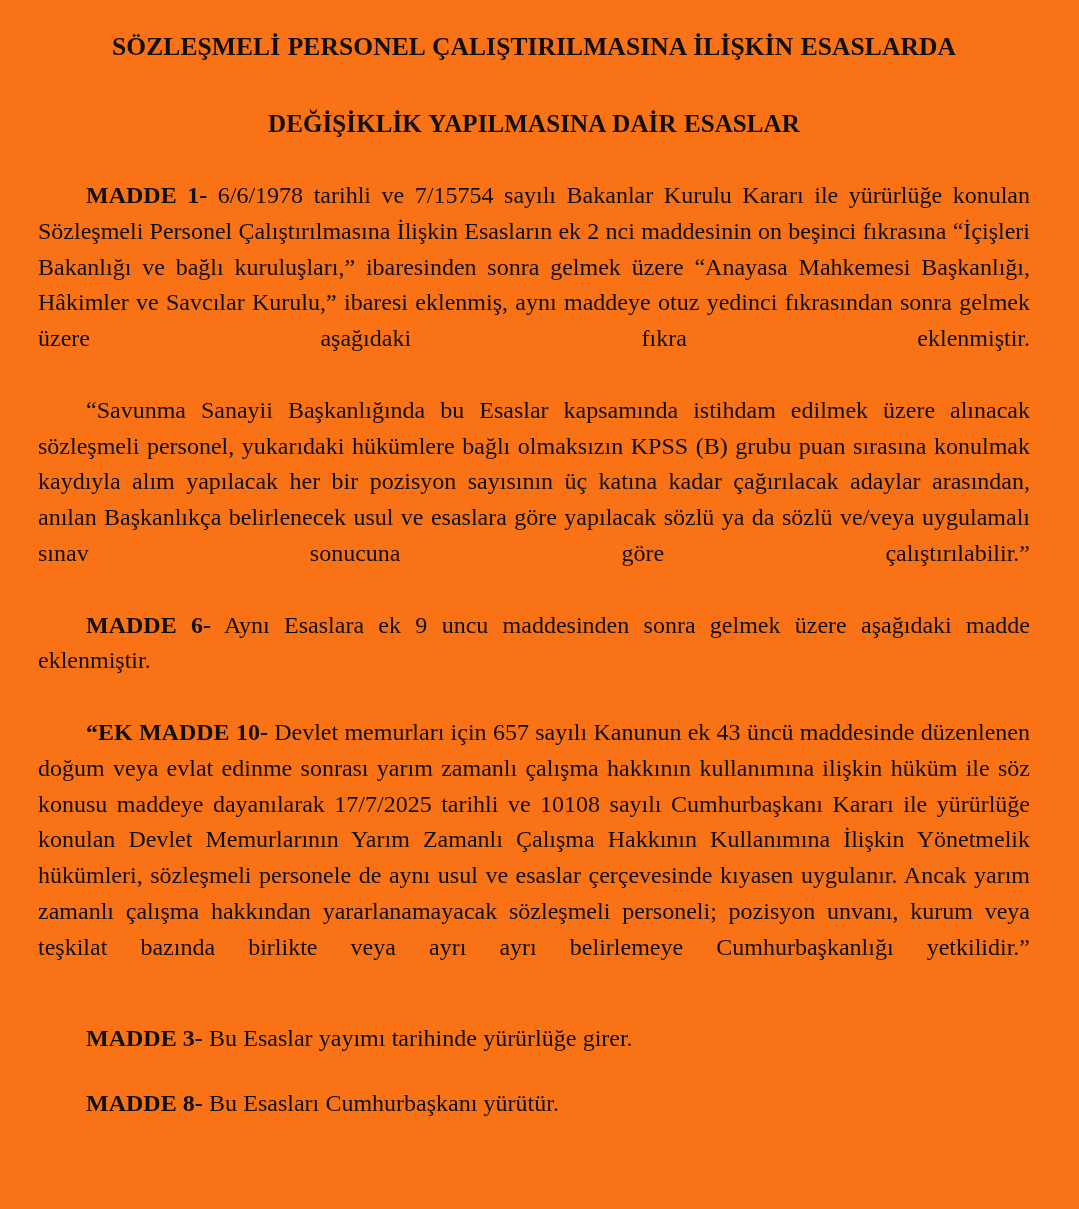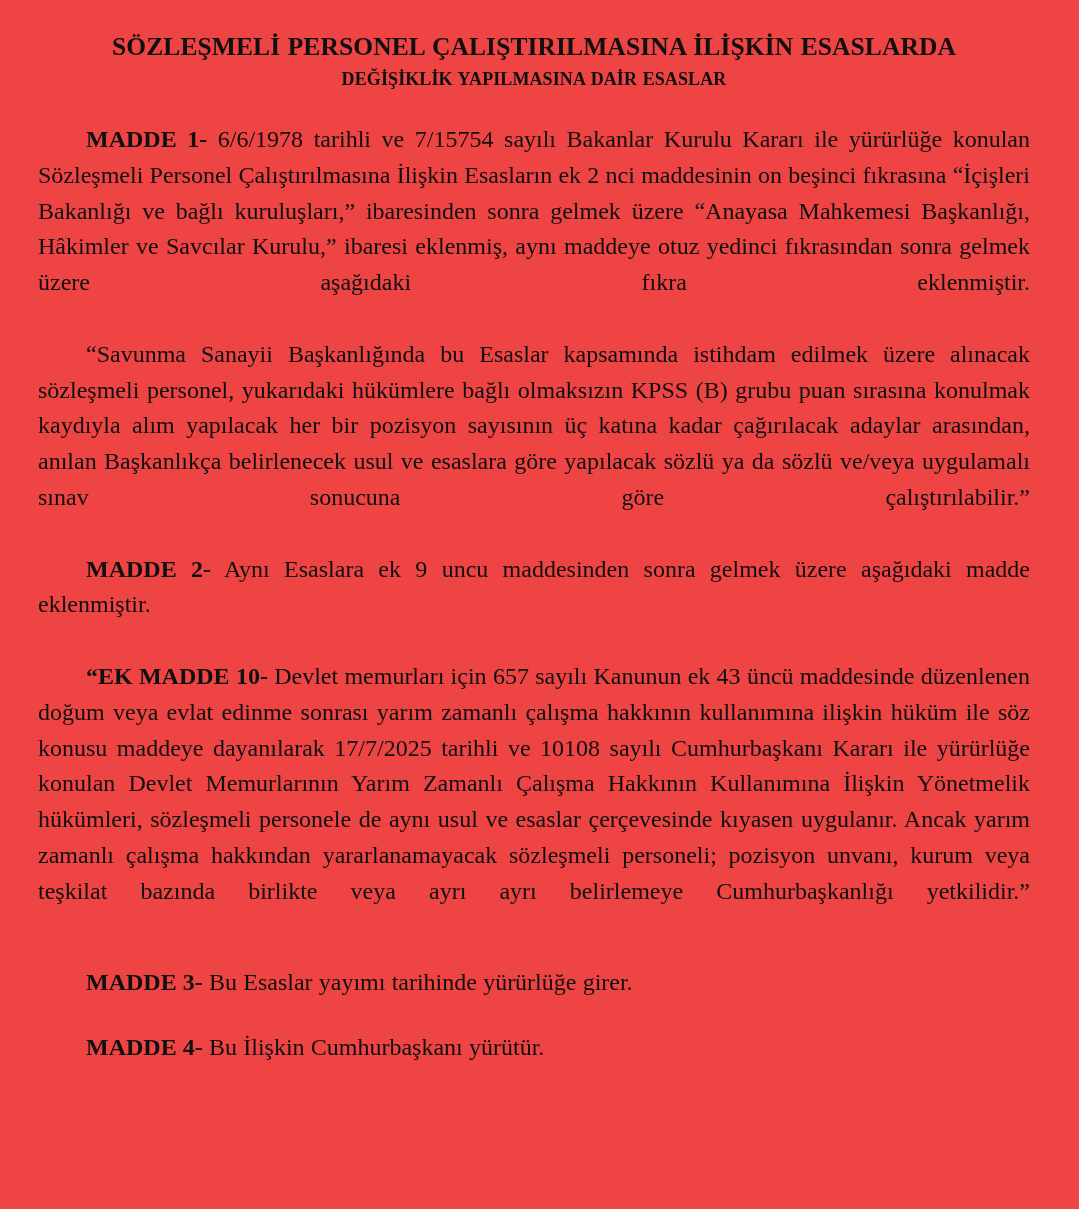--- a/index.html
+++ b/index.html
@@ -38,35 +38,36 @@
     font-size: 25.5px;
     line-height: 33px;
     letter-spacing: 0.1px;
     word-spacing: 1px;
   }
   .doc-title .title-line {
     display: block;
     white-space: nowrap;
   }
   .doc-title .title-line--two {
-    font-size: 18px;
+    font-size: 25px;
+    margin-top: 44px;
   }
 
   
   .para {
     margin: 0;
     font-size: 24px;
     line-height: 35.8px;
     text-align: justify;
     text-justify: inter-word;
     text-indent: 48px;
     word-spacing: 0.2px;
   }
   .para--first {
-    margin-top: 26px;
+    margin-top: 38px;
   }
   .para--gap-lg {
   }
   .para--article-short {
     margin-top: 20px;
   }
   .para--article-last {
     margin-top: 29px;
   }
   .para .label {
@@ -81,46 +82,46 @@
     display: inline-block;
     width: 100%;
   }
   .para--noexpand::after {
     display: none;
   }
 </style>
 </head>
 <body>
 
-<div class="page" style="background: #ef4444; color: rgb(16, 16, 16);">
+<div class="page" style="background: #f97316; color: rgb(16, 16, 16);">
   <div class="content">
 
     <h1 class="doc-title">
       <span class="title-line title-line--one">SÖZLEŞMELİ PERSONEL ÇALIŞTIRILMASINA İLİŞKİN ESASLARDA</span>
       <span class="title-line title-line--two">DEĞİŞİKLİK YAPILMASINA DAİR ESASLAR</span>
     </h1>
 
     <p class="para para--first">
       <span class="label">MADDE 1-</span><span> 6/6/1978 tarihli ve 7/15754 sayılı Bakanlar Kurulu Kararı ile yürürlüğe konulan Sözleşmeli Personel Çalıştırılmasına İlişkin Esasların ek 2 nci maddesinin on beşinci fıkrasına “İçişleri Bakanlığı ve bağlı kuruluşları,” ibaresinden sonra gelmek üzere “Anayasa Mahkemesi Başkanlığı, Hâkimler ve Savcılar Kurulu,” ibaresi eklenmiş, aynı maddeye otuz yedinci fıkrasından sonra gelmek üzere aşağıdaki fıkra eklenmiştir.</span>
     </p>
 
     <p class="para para--gap-lg">
       <span>“Savunma Sanayii Başkanlığında bu Esaslar kapsamında istihdam edilmek üzere alınacak sözleşmeli personel, yukarıdaki hükümlere bağlı olmaksızın KPSS (B) grubu puan sırasına konulmak kaydıyla alım yapılacak her bir pozisyon sayısının üç katına kadar çağırılacak adaylar arasından, anılan Başkanlıkça belirlenecek usul ve esaslara göre yapılacak sözlü ya da sözlü ve/veya uygulamalı sınav sonucuna göre çalıştırılabilir.”</span>
     </p>
 
     <p class="para para--gap-lg">
-      <span class="label">MADDE 2-</span><span> Aynı Esaslara ek 9 uncu maddesinden sonra gelmek üzere aşağıdaki madde eklenmiştir.</span>
+      <span class="label">MADDE 6-</span><span> Aynı Esaslara ek 9 uncu maddesinden sonra gelmek üzere aşağıdaki madde eklenmiştir.</span>
     </p>
 
     <p class="para para--gap-lg">
       <span class="plain-label">“EK MADDE 10-</span><span> Devlet memurları için 657 sayılı Kanunun ek 43 üncü maddesinde düzenlenen doğum veya evlat edinme sonrası yarım zamanlı çalışma hakkının kullanımına ilişkin hüküm ile söz konusu maddeye dayanılarak 17/7/2025 tarihli ve 10108 sayılı Cumhurbaşkanı Kararı ile yürürlüğe konulan Devlet Memurlarının Yarım Zamanlı Çalışma Hakkının Kullanımına İlişkin Yönetmelik hükümleri, sözleşmeli personele de aynı usul ve esaslar çerçevesinde kıyasen uygulanır. Ancak yarım zamanlı çalışma hakkından yararlanamayacak sözleşmeli personeli; pozisyon unvanı, kurum veya teşkilat bazında birlikte veya ayrı ayrı belirlemeye Cumhurbaşkanlığı yetkilidir.”</span>
     </p>
 
     <p class="para para--article-short para--noexpand">
       <span class="label">MADDE 3-</span><span> Bu Esaslar yayımı tarihinde yürürlüğe girer.</span>
     </p>
 
     <p class="para para--article-last para--noexpand">
-      <span class="label">MADDE 4-</span><span> Bu İlişkin Cumhurbaşkanı yürütür.</span>
+      <span class="label">MADDE 8-</span><span> Bu Esasları Cumhurbaşkanı yürütür.</span>
     </p>
 
   </div>
 </div>
 
 </body></html>

